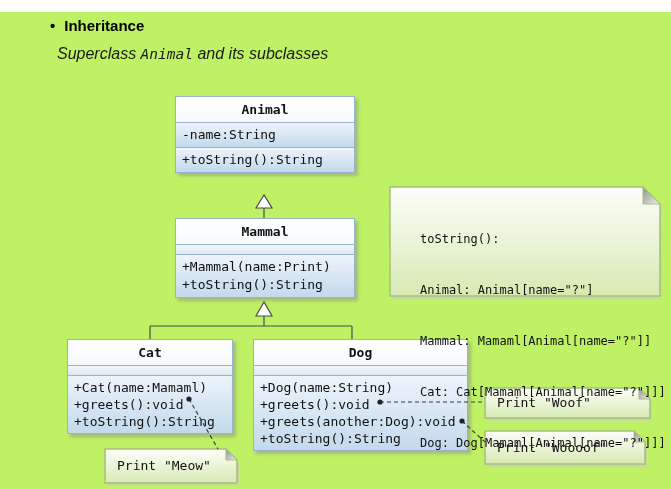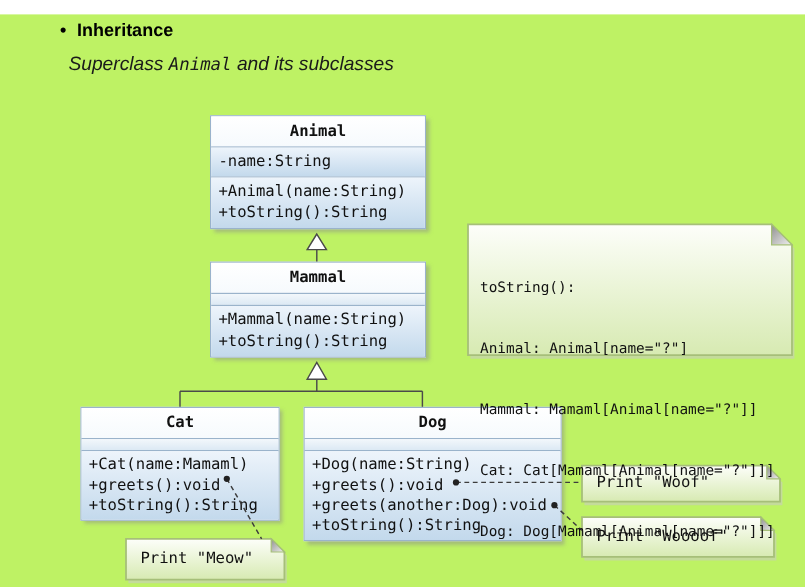--- a/index.html
+++ b/index.html
@@ -53,30 +53,29 @@
     <span class="bullet">•</span><span>Inheritance</span>
   </div>
   <div class="subtitle"><span>Superclass </span><span class="code">Animal</span><span> and its subclasses</span></div>
 
   <div class="uml" style="left:175px;top:84px;width:178px;">
     <div class="uml-title">Animal</div>
     <div class="sec">
       <div class="line">-name:String</div>
     </div>
     <div class="sec">
-      <div class="line">+Animal(name:String)</div>
       <div class="line">+toString():String</div>
     </div>
   </div>
 
   <div class="uml" style="left:175px;top:206px;width:178px;">
     <div class="uml-title">Mammal</div>
     <div class="sec empty"></div>
     <div class="sec">
-      <div class="line">+Mammal(name:String)</div>
+      <div class="line">+Mammal(name:Print)</div>
       <div class="line">+toString():String</div>
     </div>
   </div>
 
   <div class="uml tight" style="left:67px;top:327px;width:164px;">
     <div class="uml-title">Cat</div>
     <div class="sec empty"></div>
     <div class="sec">
       <div class="line">+Cat(name:Mamaml)</div>
       <div class="line bold">+greets():void</div>
@@ -146,21 +145,21 @@
       <line x1="380" y1="390" x2="485" y2="390"></line>
       <line x1="462" y1="409" x2="485" y2="430"></line>
     </g>
     <g fill="#222222">
       <circle cx="189" cy="387" r="2.6"></circle>
       <circle cx="380" cy="390" r="2.6"></circle>
       <circle cx="462" cy="409" r="2.6"></circle>
     </g>
   </svg>
 
-  <div class="note-text" style="left:400px;top:185px;">
+  <div class="note-text" style="left:420px;top:185px;">
     <div>toString():</div>
     <div>Animal: Animal[name="?"]</div>
     <div>Mammal: Mamaml[Animal[name="?"]]</div>
     <div>Cat: Cat[Mamaml[Animal[name="?"]]]</div>
     <div>Dog: Dog[Mamaml[Animal[name="?"]]]</div>
   </div>
   <div class="note-text big13" style="left:117px;top:446px;">Print "Meow"</div>
   <div class="note-text big13" style="left:497px;top:383px;">Print "Woof"</div>
   <div class="note-text big13" style="left:497px;top:428px;">Print "Woooof"</div>
 

